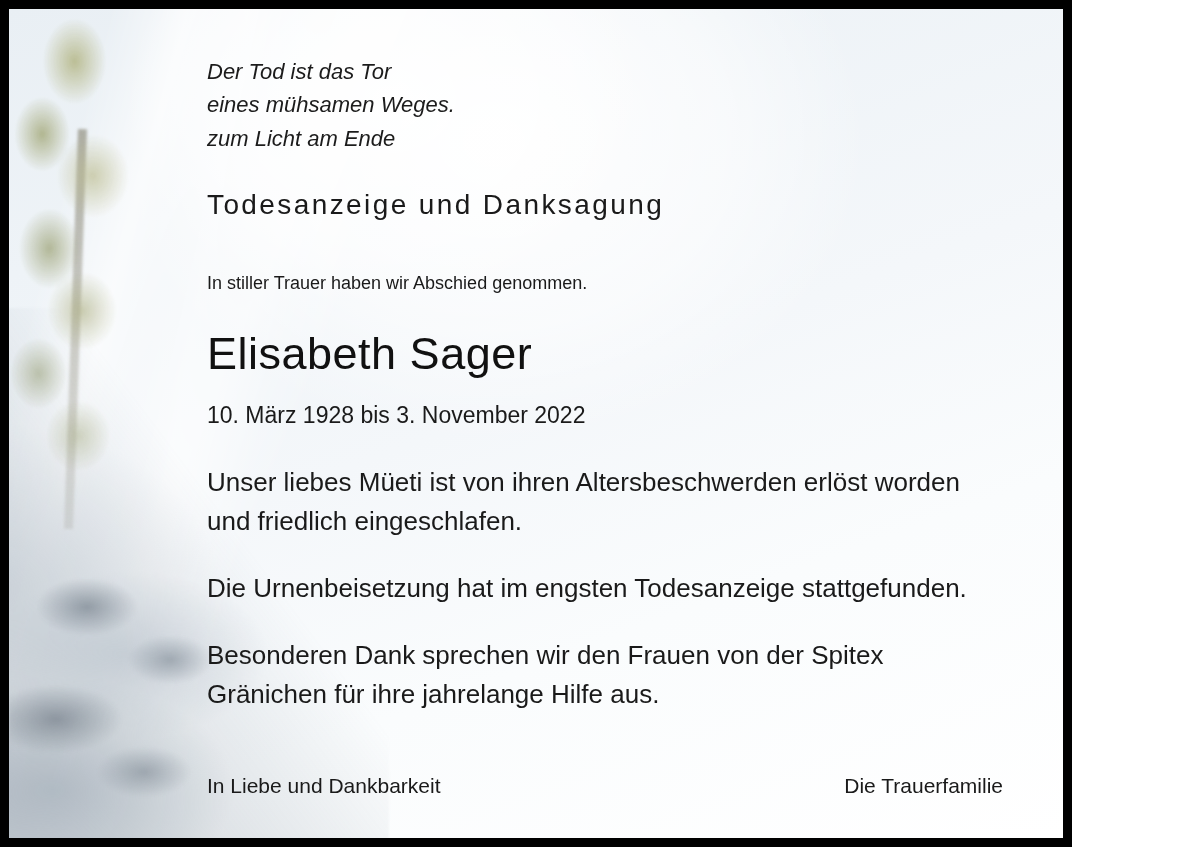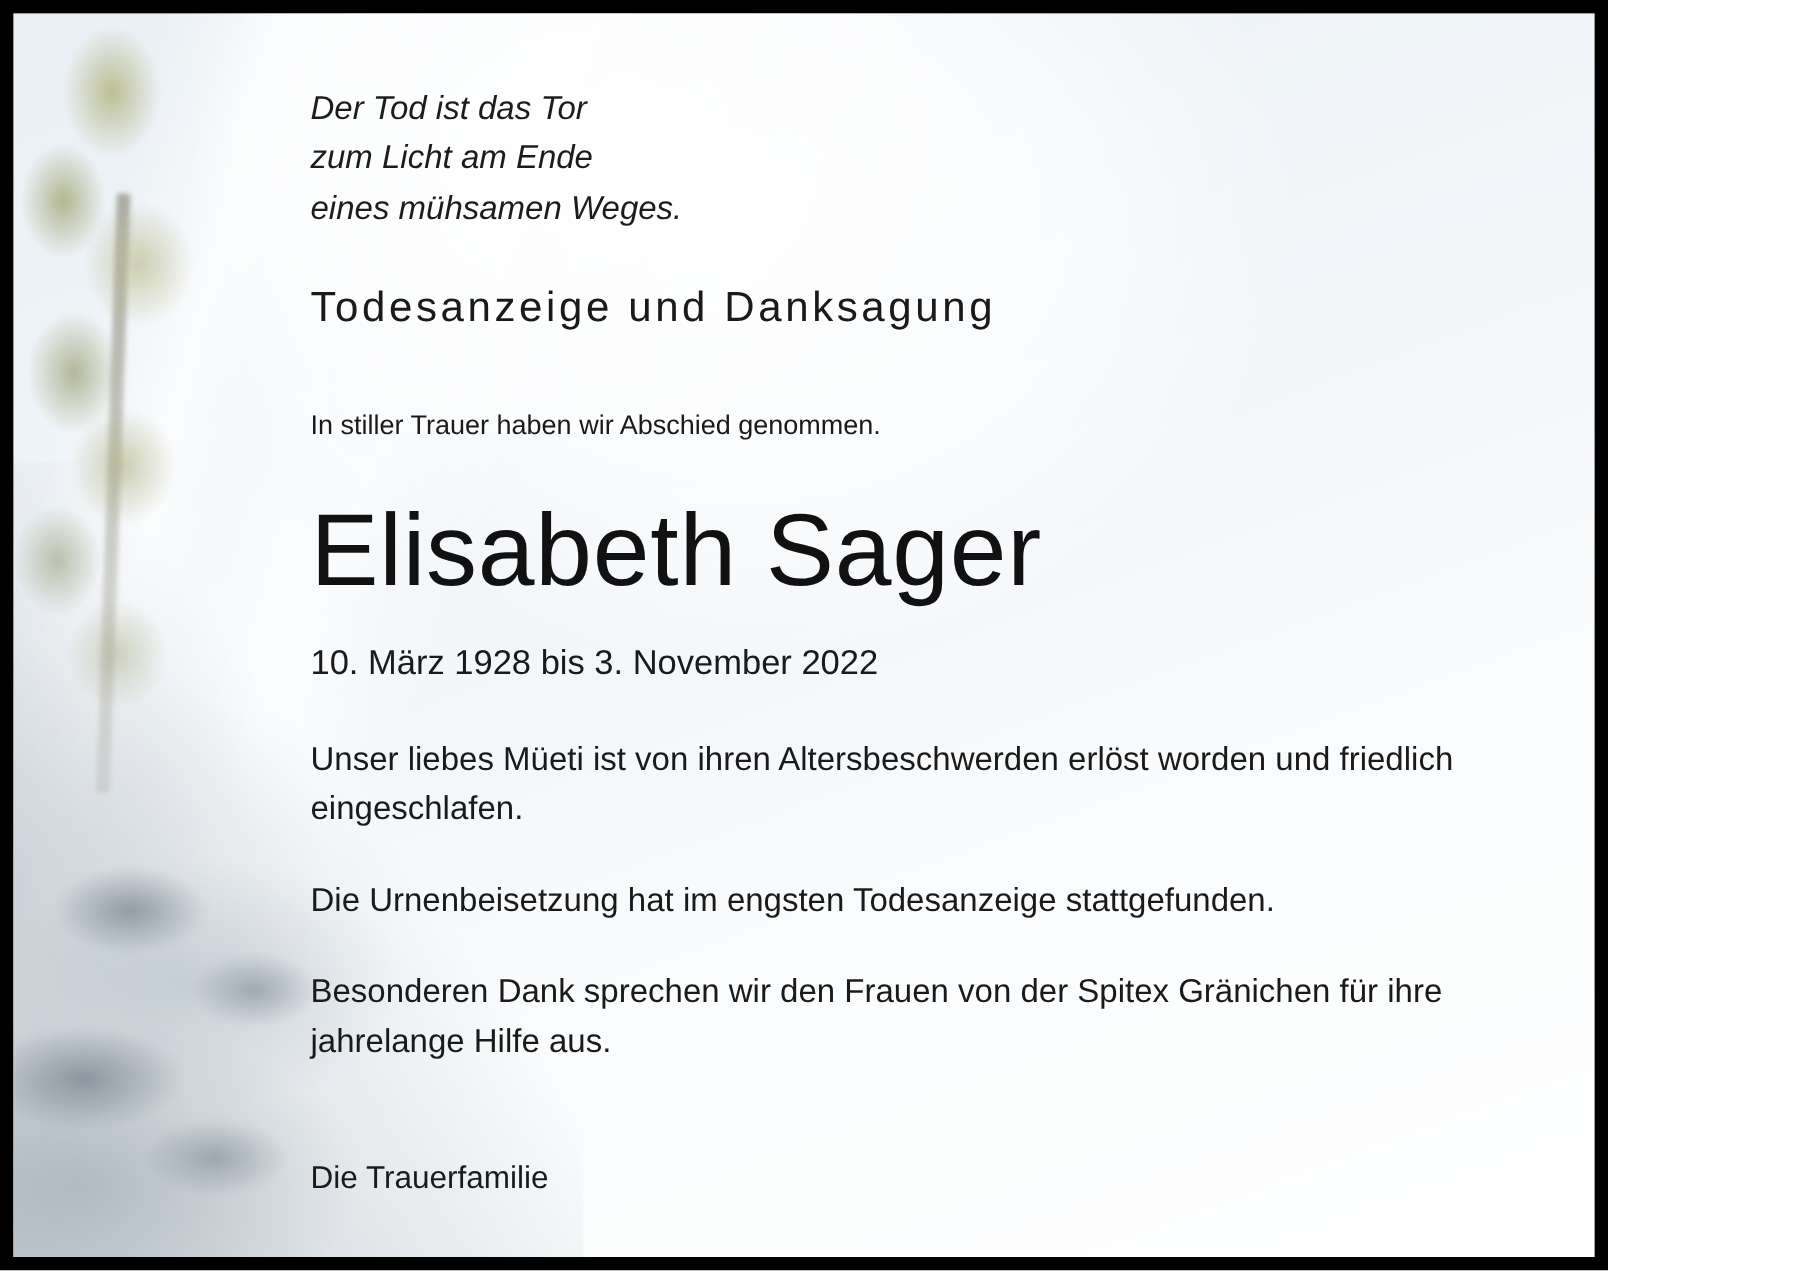--- a/index.html
+++ b/index.html
@@ -132,34 +132,34 @@
   }
 
   .intro {
     margin-top: 52px;
     font-size: 18px;
     color: #1a1a1a;
   }
 
   .name {
     margin-top: 34px;
-    font-size: 68px;
+    font-size: 45px;
     letter-spacing: 0.5px;
     color: #111111;
   }
 
   .dates {
     margin-top: 22px;
     font-size: 23px;
     color: #1a1a1a;
   }
 
   .para {
     margin-top: 28px;
-    font-size: 22px;
+    font-size: 26px;
     line-height: 1.5;
     max-width: 930px;
     color: #1a1a1a;
   }
   .para.first { margin-top: 34px; }
 
   .footer {
     position: absolute;
     left: 198px;
     right: 60px;
@@ -182,35 +182,36 @@
     <div class="slope"></div>
     <div class="rocks"></div>
     <div class="trunk"></div>
     <div class="tree"></div>
   </div>
 
   <div class="content">
 
     <div class="verse">
       <div>Der Tod ist das Tor</div>
+      <div>eines mühsamen Weges.</div>
       <div>zum Licht am Ende</div>
-      <div>eines mühsamen Weges.</div>
     </div>
 
     <div class="headline">Todesanzeige und Danksagung</div>
 
     <div class="intro">In stiller Trauer haben wir Abschied genommen.</div>
 
     <div class="name">Elisabeth Sager</div>
 
     <div class="dates">10. März 1928 bis 3. November 2022</div>
 
     <div class="para first">Unser liebes Müeti ist von ihren Altersbeschwerden erlöst worden und friedlich eingeschlafen.</div>
     <div class="para">Die Urnenbeisetzung hat im engsten Todesanzeige stattgefunden.</div>
     <div class="para">Besonderen Dank sprechen wir den Frauen von der Spitex Gränichen für ihre jahrelange Hilfe aus.</div>
 
   </div>
 
   <div class="footer">
+    <span>In Liebe und Dankbarkeit</span>
     <span>Die Trauerfamilie</span>
   </div>
 
 </div>
 
 </body></html>

